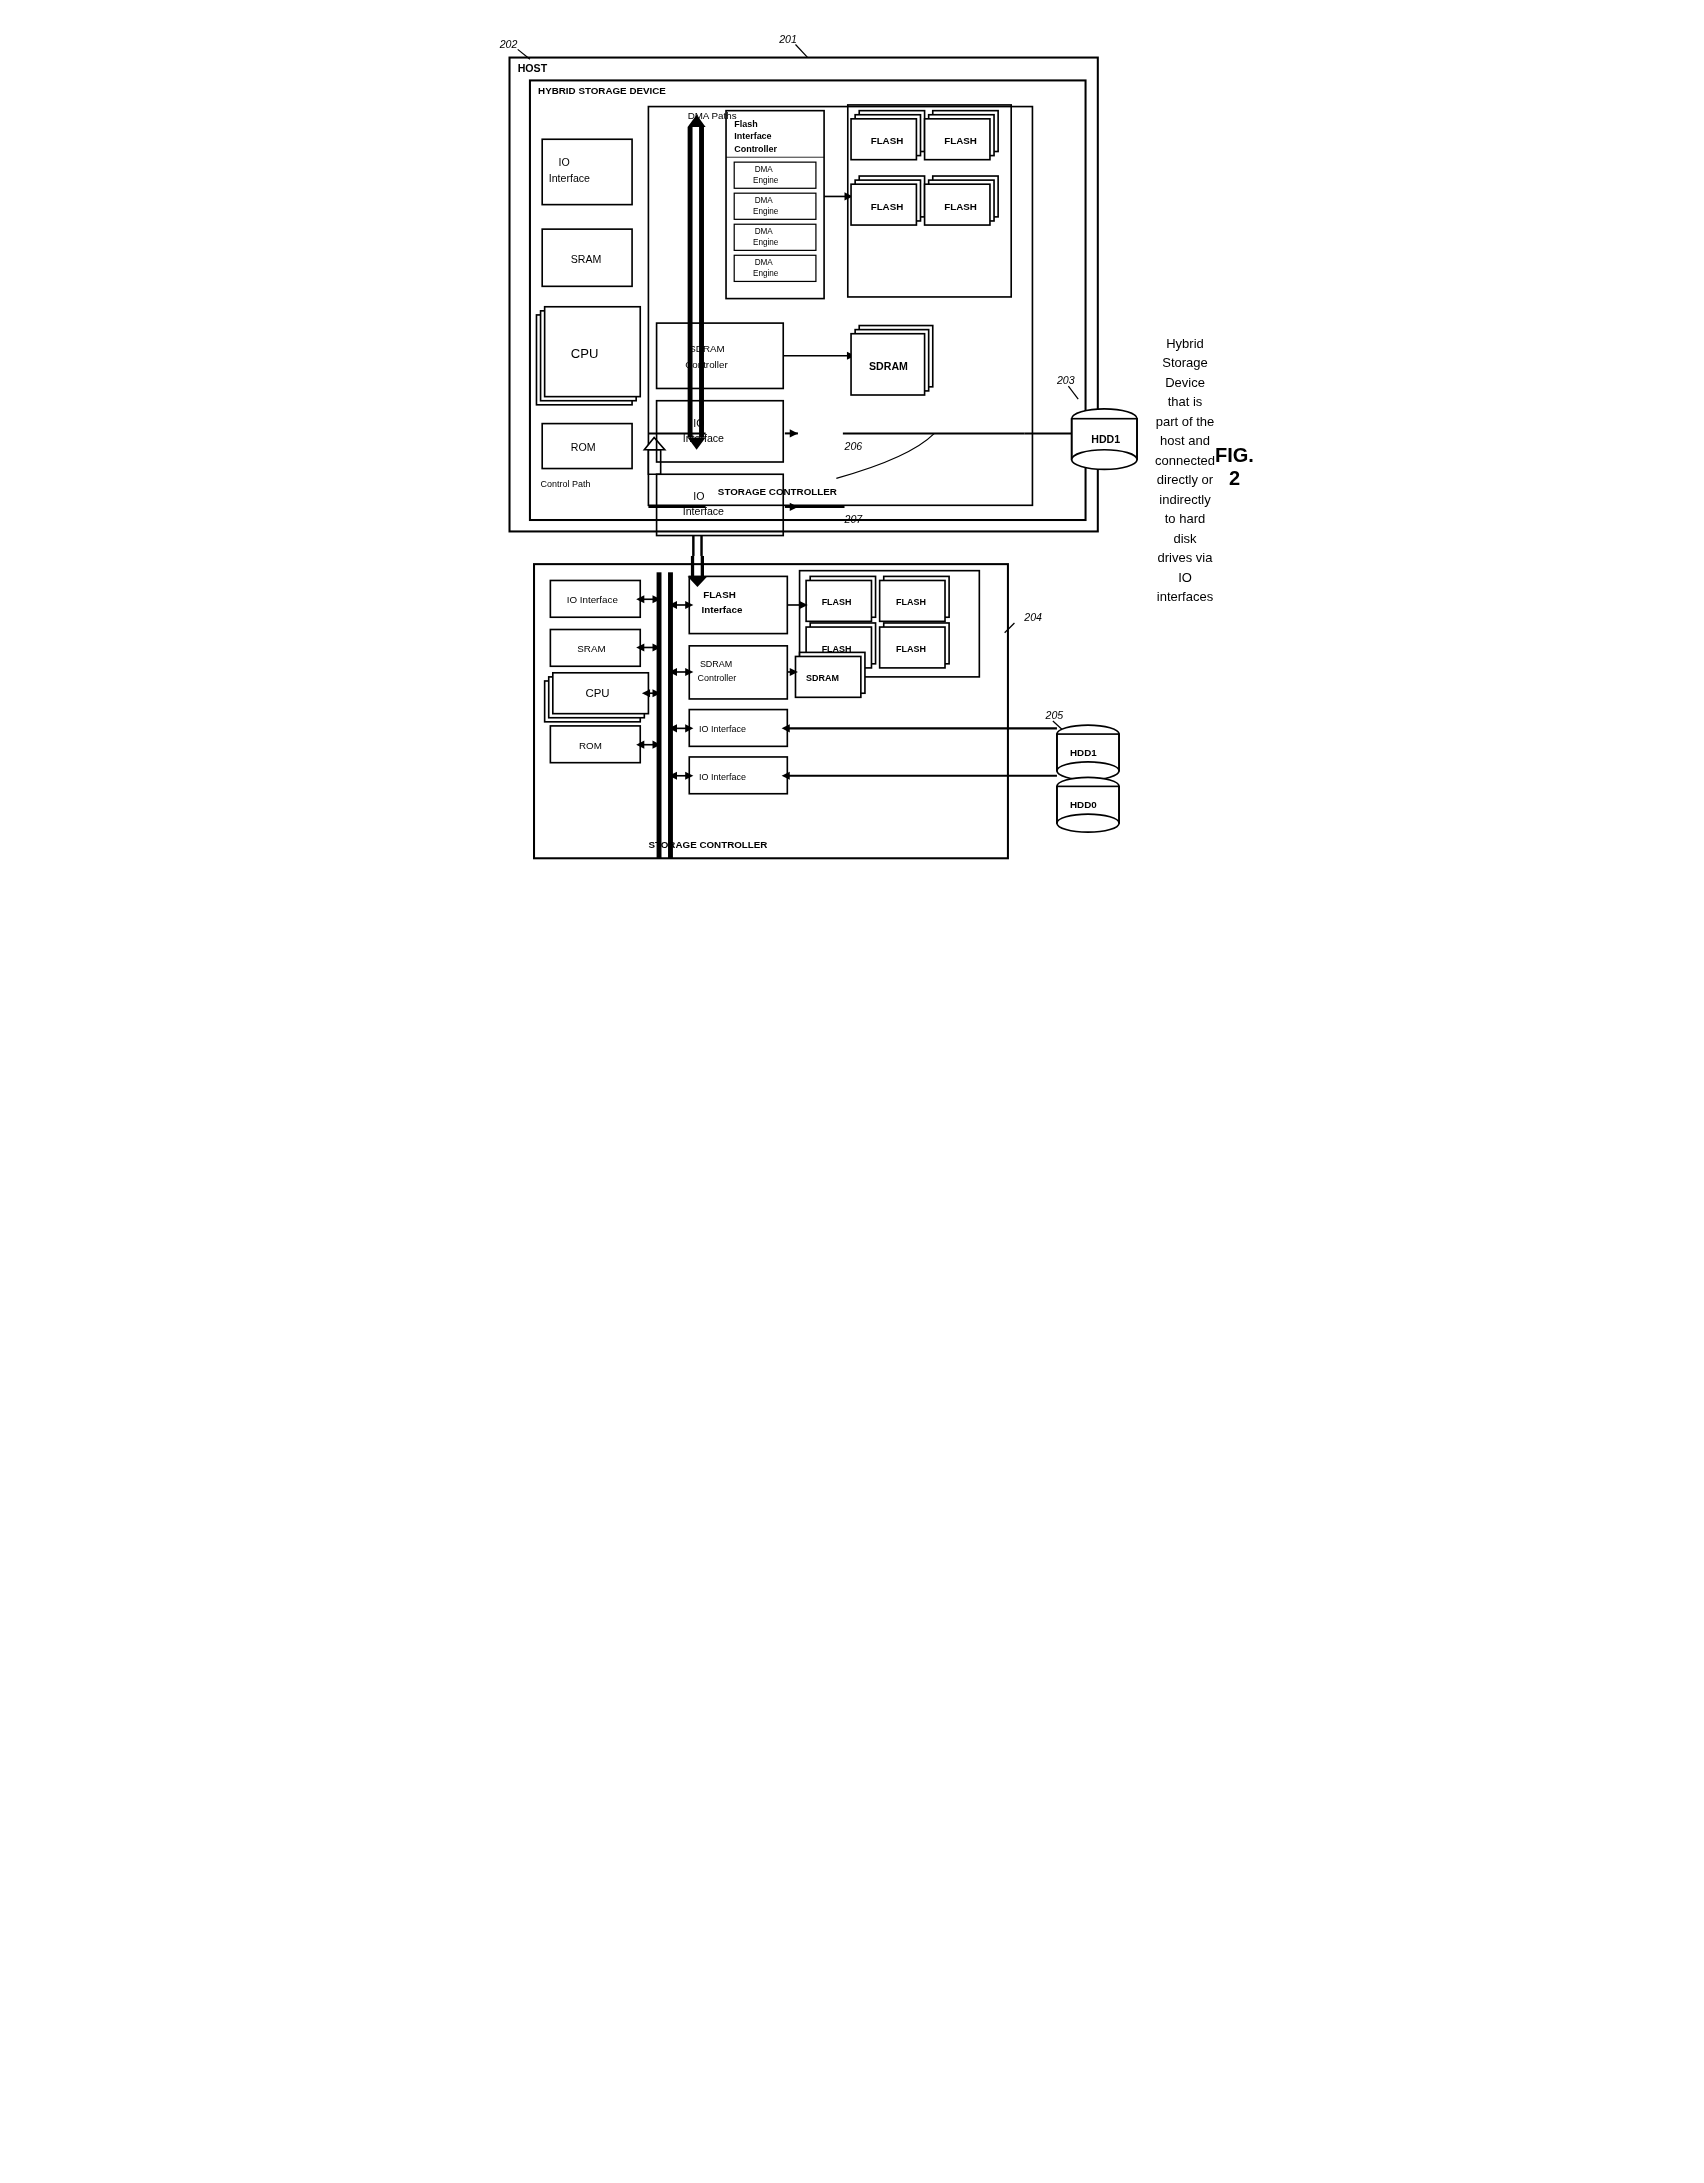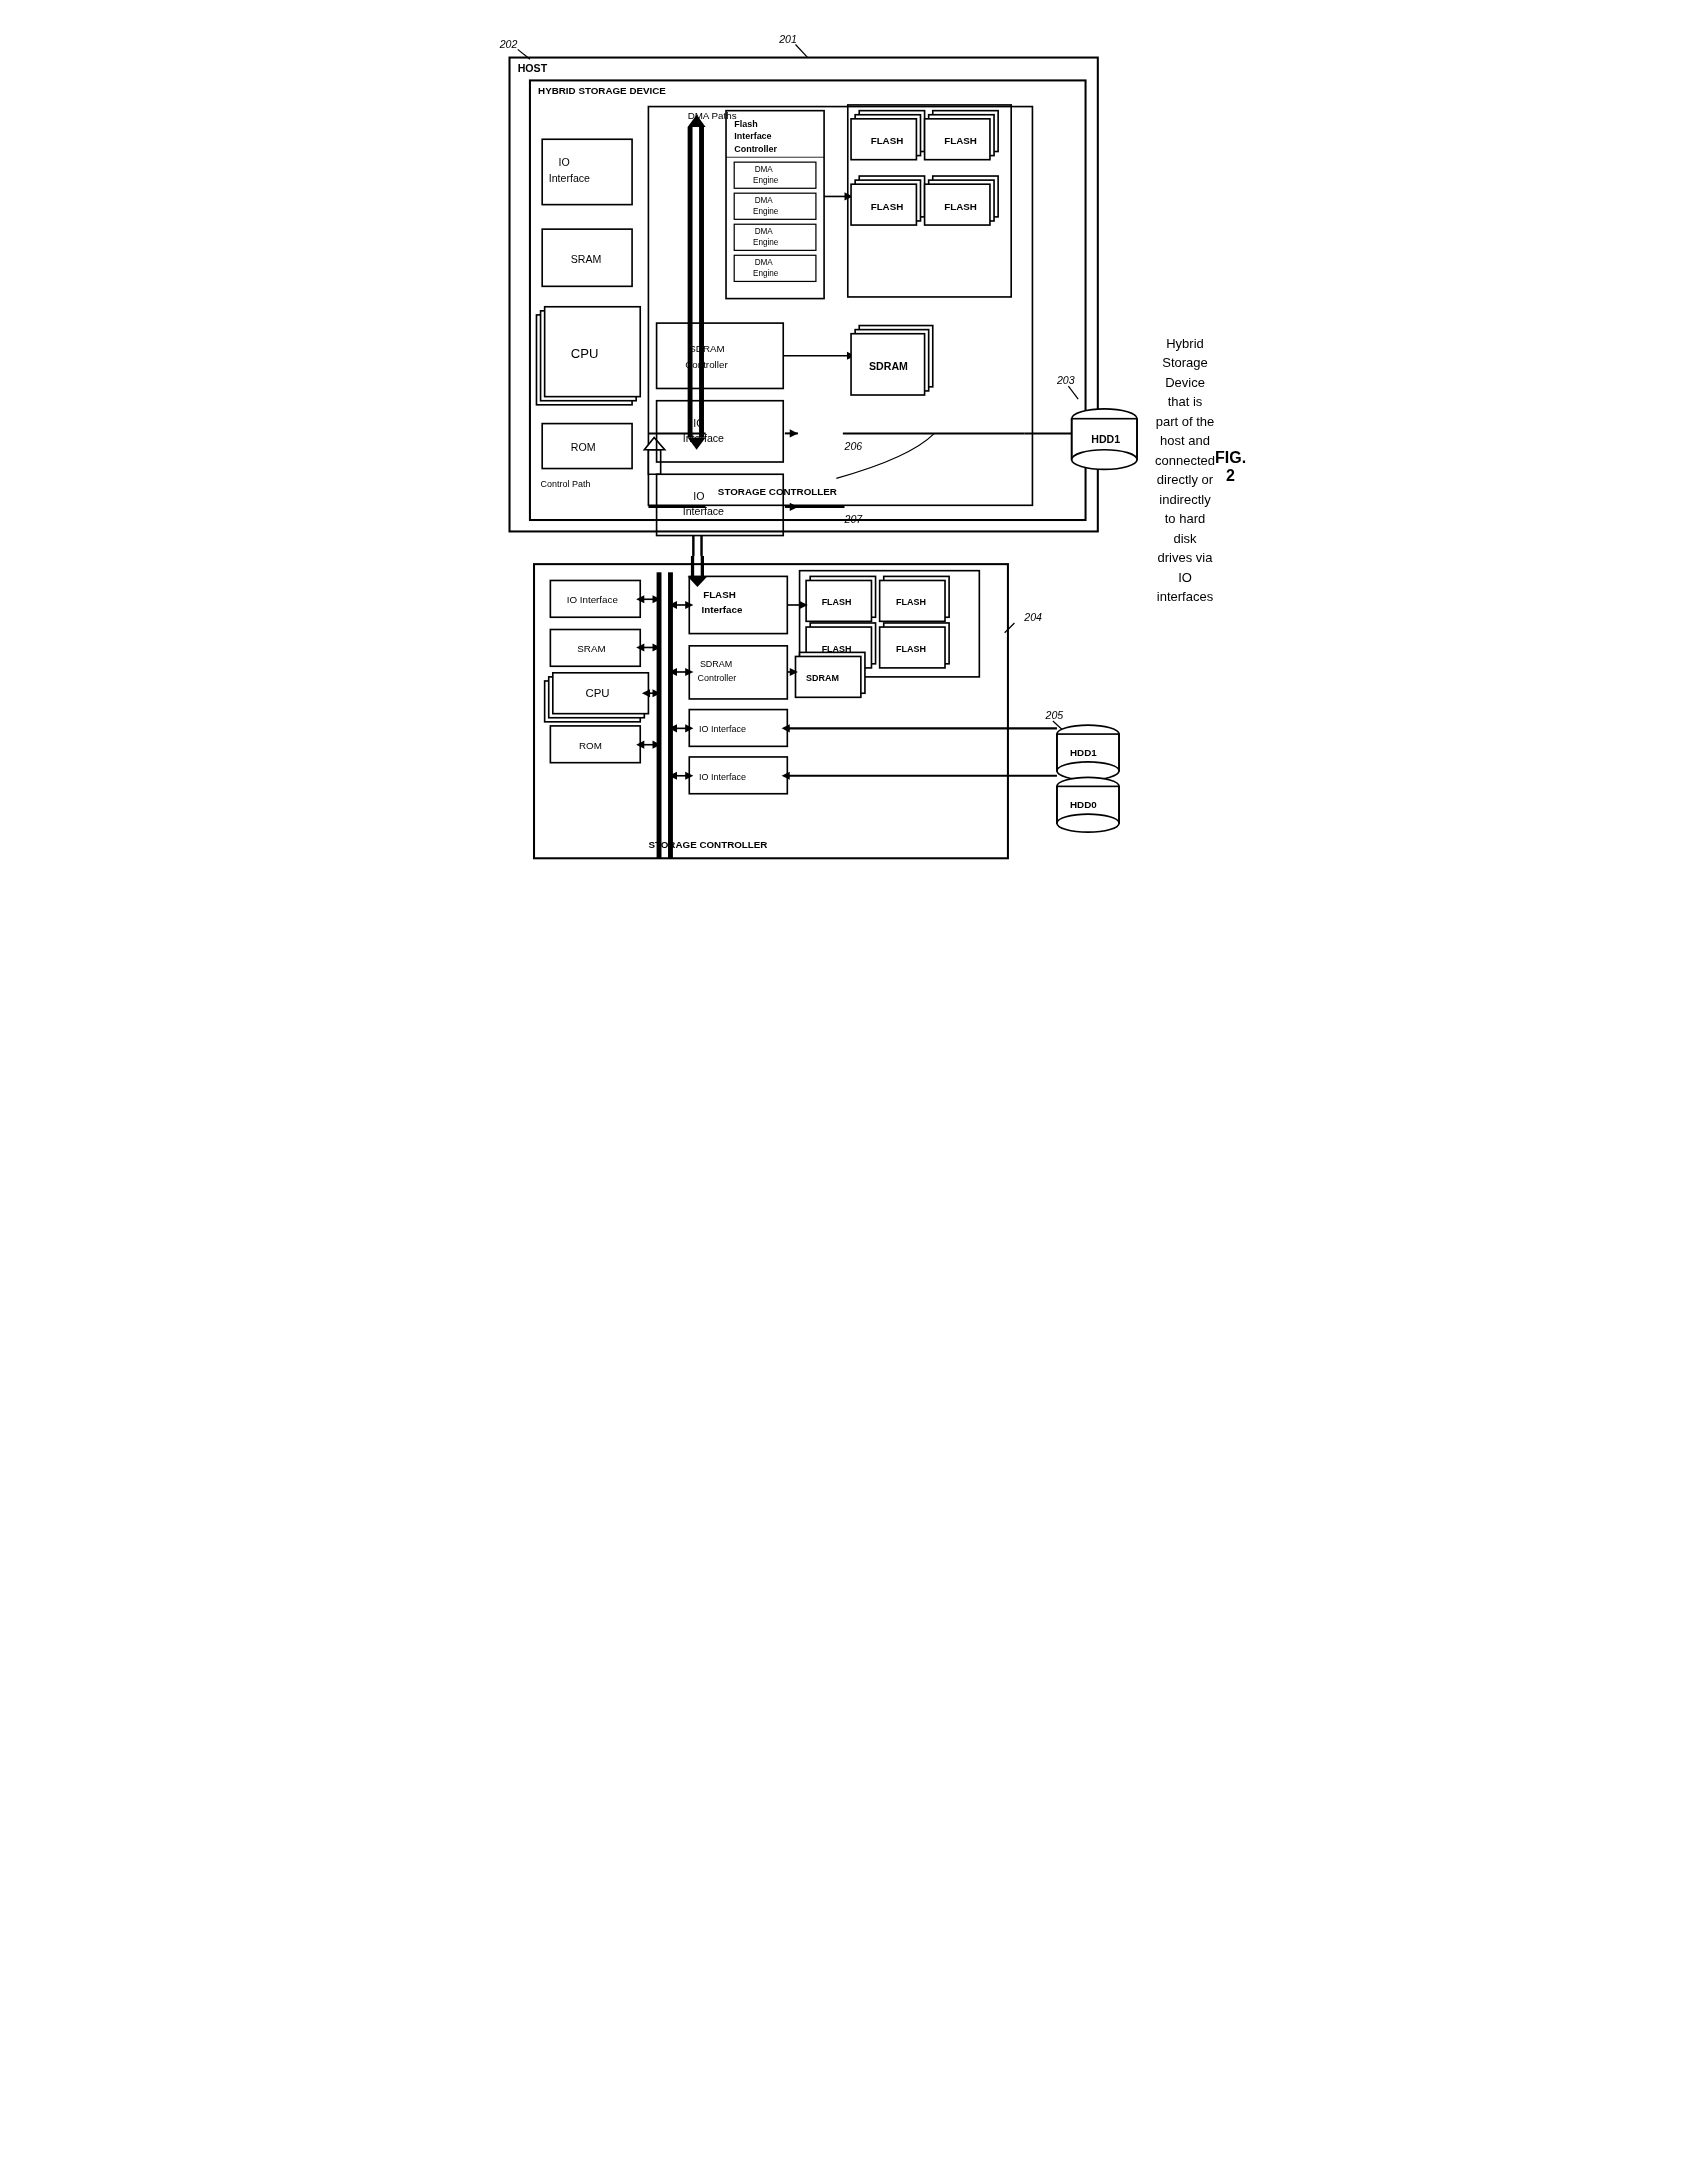--- a/index.html
+++ b/index.html
@@ -21,21 +21,21 @@
     }
 
     
     .caption {
       text-align: center;
       font-size: 13px;
       margin-top: 13px;
       line-height: 1.5;
     }
     .fig-label {
-      font-size: 16px;
+      font-size: 20px;
       font-weight: bold;
       text-align: center;
       margin-top: 6.5px;
     }
 
     
     .diagram-wrapper {
       width: 670px;
       position: relative;
     }

